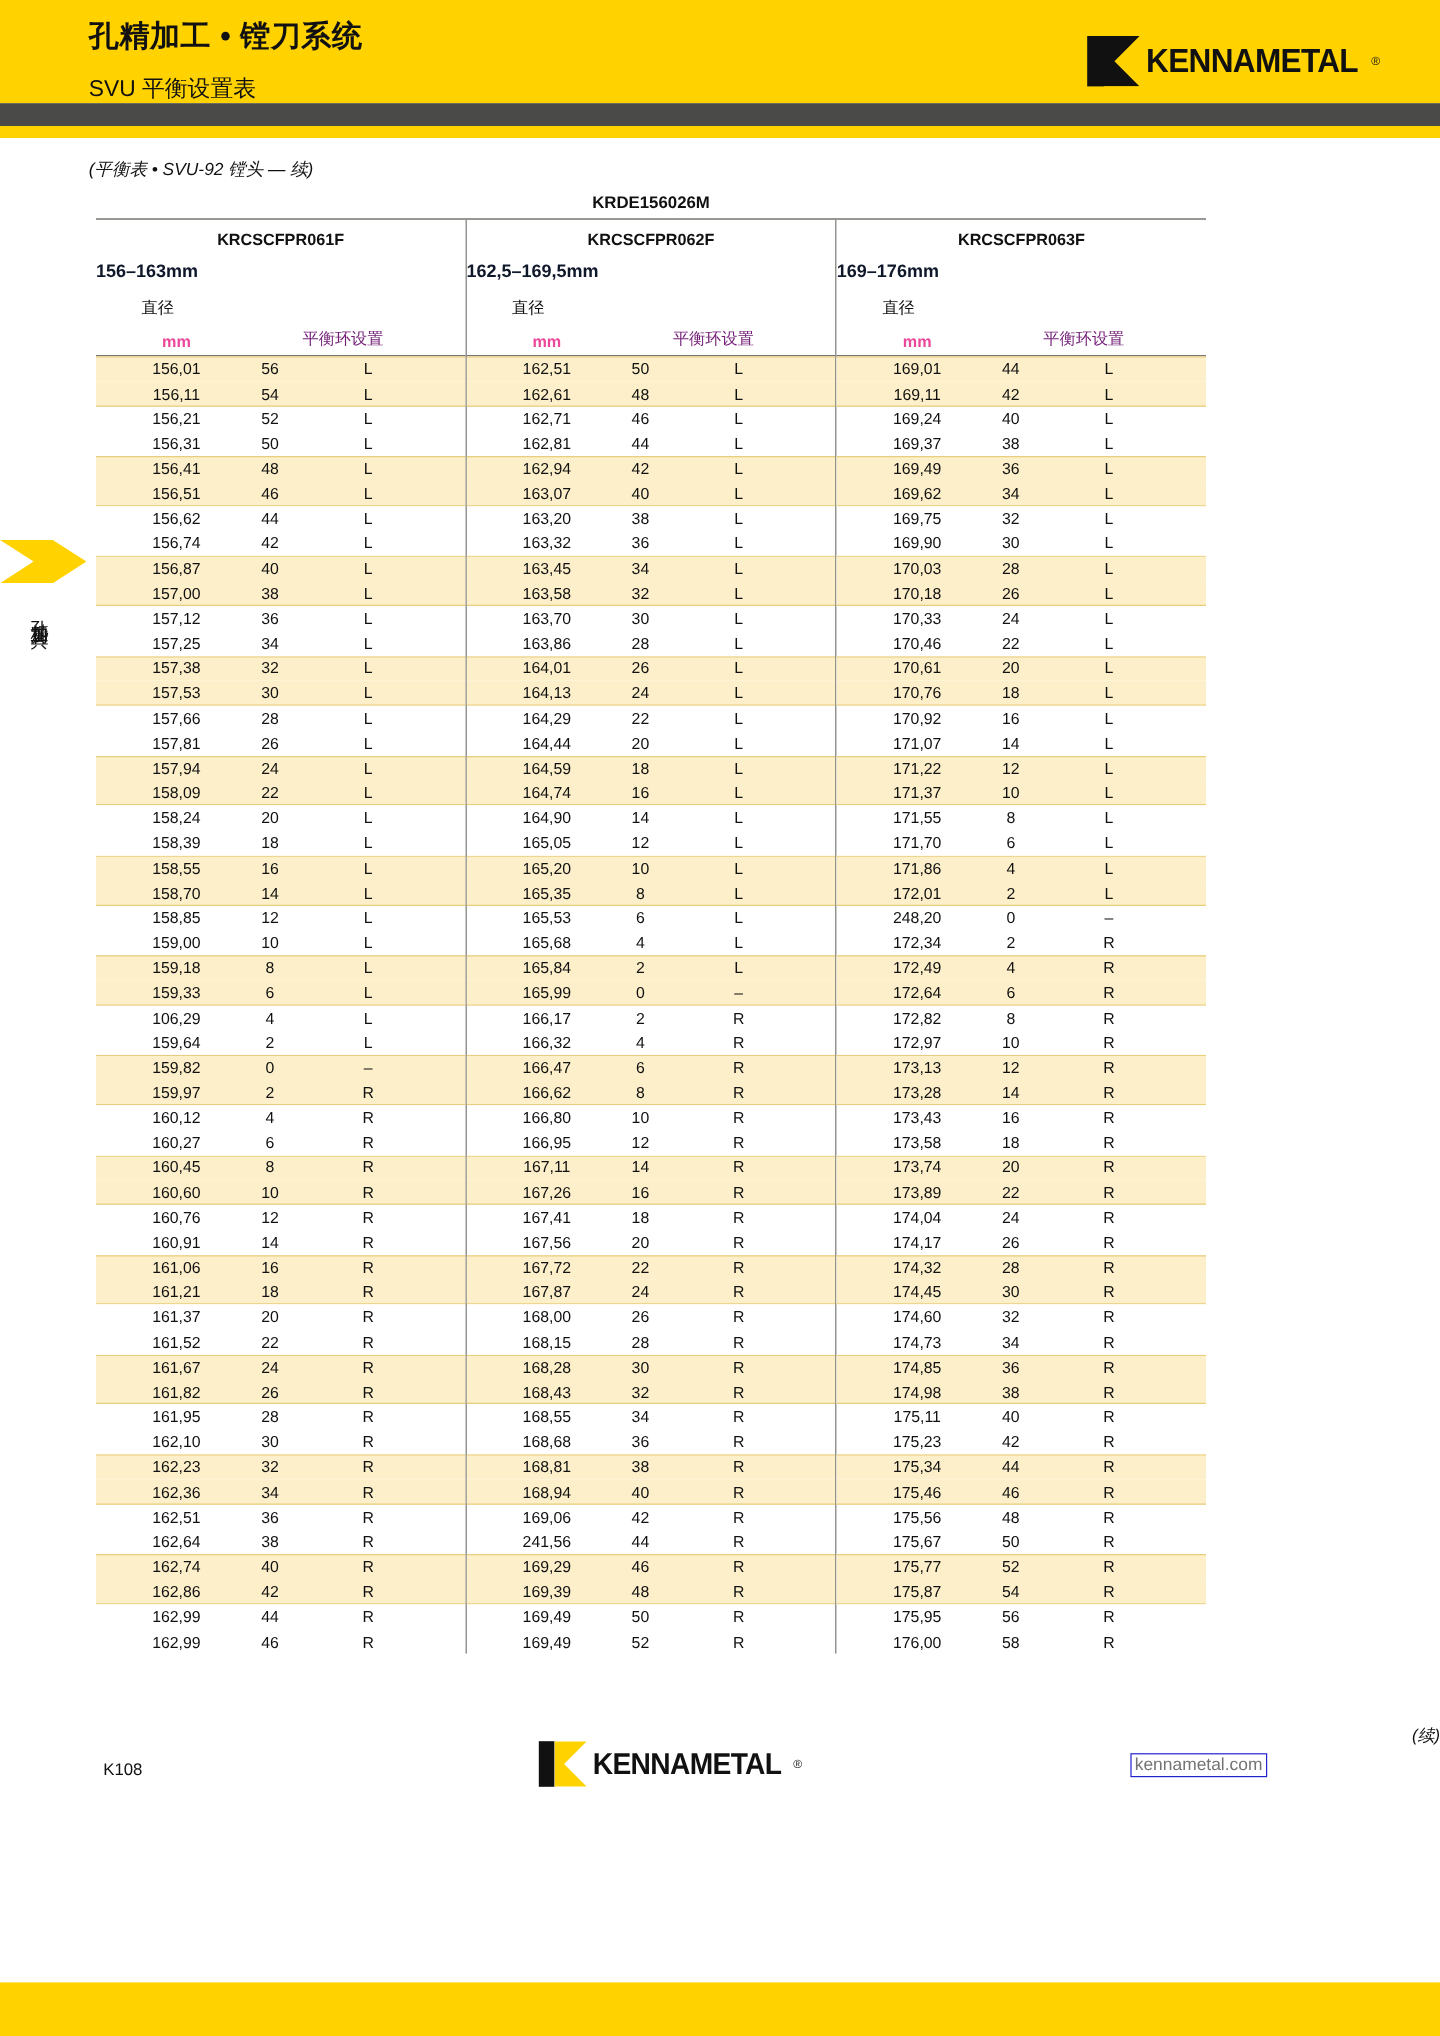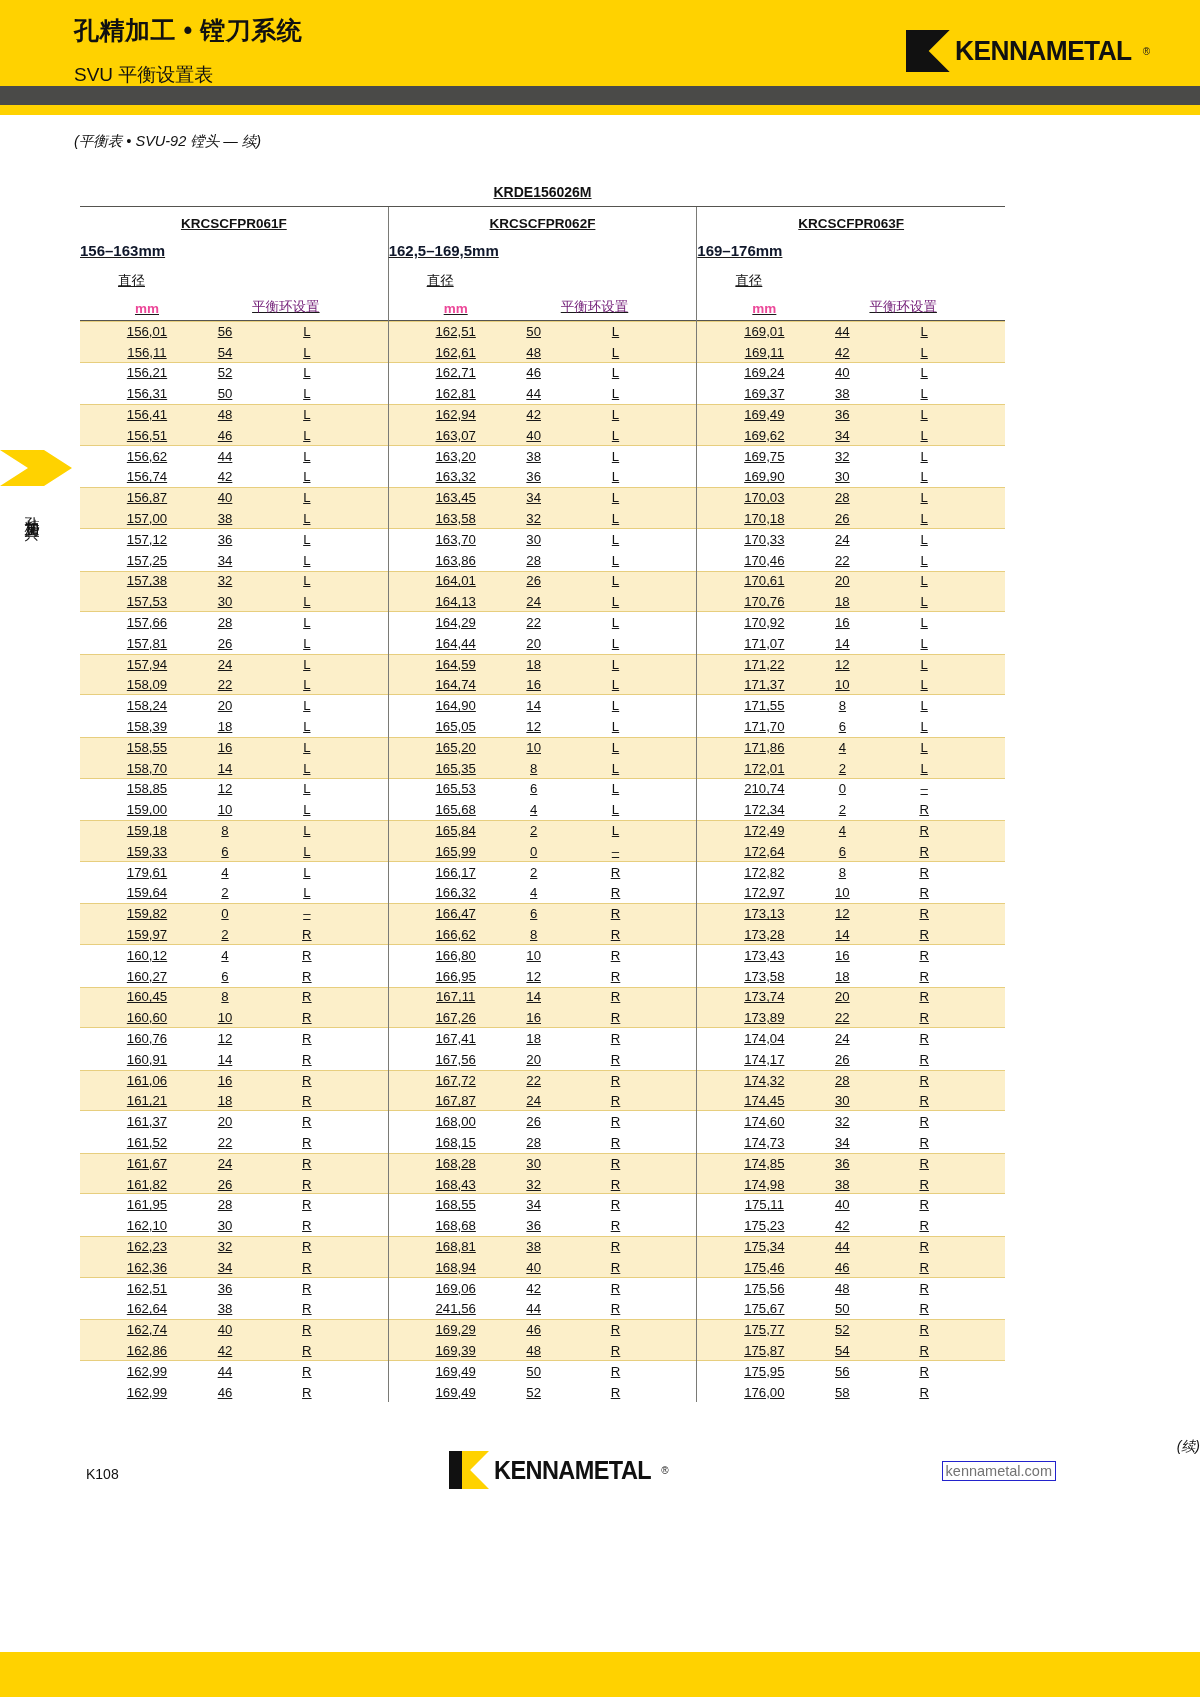--- a/index.html
+++ b/index.html
@@ -74,21 +74,21 @@
   }
 
   
   .caption{
     position:absolute;left:74px;top:132px;
     font-size:14.5px;font-style:italic;color:#111;
   }
 
   
   .table-area{
-    position:absolute;left:80px;top:184px;width:925px;text-decoration:underline;
+    position:absolute;left:80px;top:160px;width:925px;
   }
   .krde-row{
     text-align:center;font-size:14px;font-weight:bold;color:#111;
     padding-bottom:6px;
   }
   .krde-rule{border-bottom:1.6px solid #55544f;height:0;}
 
   .cols{display:flex;width:925px;}
   .col{
     flex:1 1 0;position:relative;
@@ -325,21 +325,21 @@
             <div class="c-dia">159,18</div>
             <div class="c-val">8</div>
             <div class="c-dir">L</div>
           </div>
           <div class="row band band-bot">
             <div class="c-dia">159,33</div>
             <div class="c-val">6</div>
             <div class="c-dir">L</div>
           </div>
           <div class="row">
-            <div class="c-dia">179,61</div>
+            <div class="c-dia">106,29</div>
             <div class="c-val">4</div>
             <div class="c-dir">L</div>
           </div>
           <div class="row">
             <div class="c-dia">159,64</div>
             <div class="c-val">2</div>
             <div class="c-dir">L</div>
           </div>
           <div class="row band band-top">
             <div class="c-dia">159,82</div>
@@ -849,21 +849,21 @@
             <div class="c-dia">171,86</div>
             <div class="c-val">4</div>
             <div class="c-dir">L</div>
           </div>
           <div class="row band band-bot">
             <div class="c-dia">172,01</div>
             <div class="c-val">2</div>
             <div class="c-dir">L</div>
           </div>
           <div class="row">
-            <div class="c-dia">210,74</div>
+            <div class="c-dia">248,20</div>
             <div class="c-val">0</div>
             <div class="c-dir">–</div>
           </div>
           <div class="row">
             <div class="c-dia">172,34</div>
             <div class="c-val">2</div>
             <div class="c-dir">R</div>
           </div>
           <div class="row band band-top">
             <div class="c-dia">172,49</div>

